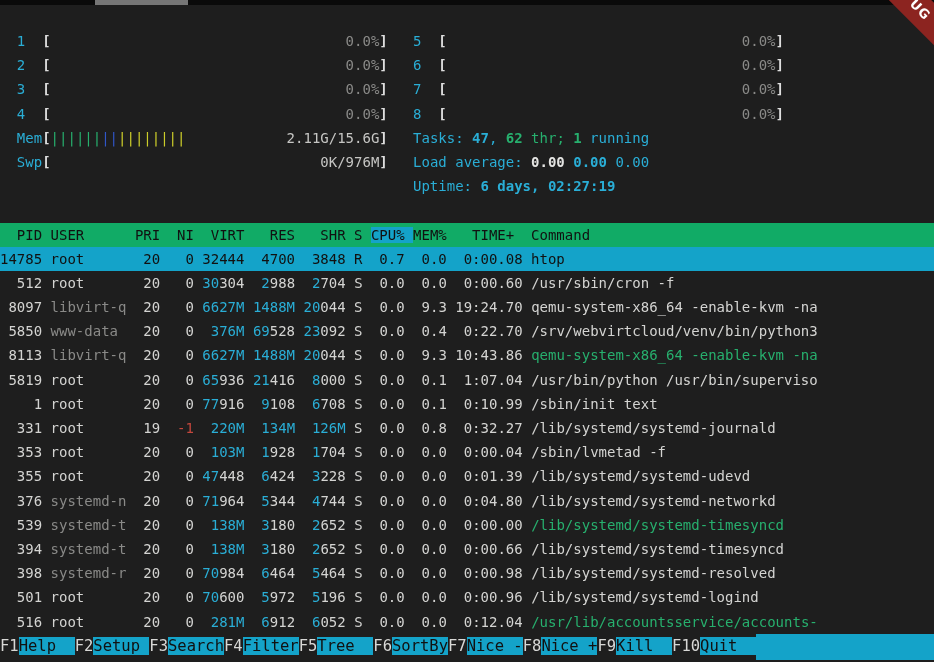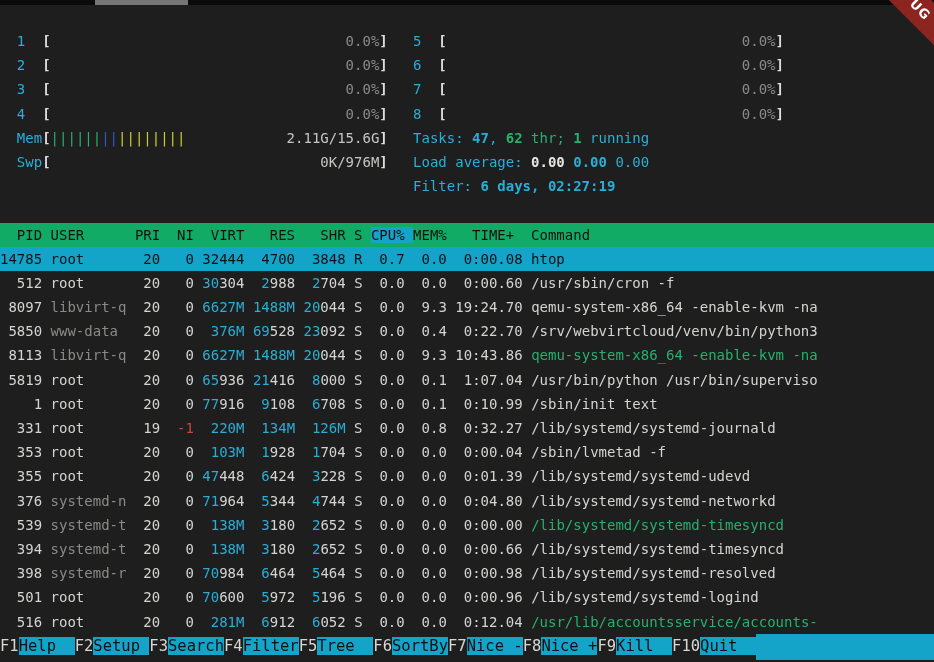--- a/index.html
+++ b/index.html
@@ -53,21 +53,21 @@
   <div class="tab-seg"></div>
 </div>
 
 <div id="screen">
     <div class="line"><span>  </span><span><span style="color: rgb(42, 174, 214);">1  </span><span style="color: rgb(222, 222, 222); font-weight: bold;">[</span><span style="color: rgb(138, 138, 136);">                                   0.0%</span><span style="color: rgb(222, 222, 222); font-weight: bold;">]</span></span><span>   </span><span><span style="color: rgb(42, 174, 214);">5  </span><span style="color: rgb(222, 222, 222); font-weight: bold;">[</span><span style="color: rgb(138, 138, 136);">                                   0.0%</span><span style="color: rgb(222, 222, 222); font-weight: bold;">]</span></span></div>
     <div class="line"><span>  </span><span><span style="color: rgb(42, 174, 214);">2  </span><span style="color: rgb(222, 222, 222); font-weight: bold;">[</span><span style="color: rgb(138, 138, 136);">                                   0.0%</span><span style="color: rgb(222, 222, 222); font-weight: bold;">]</span></span><span>   </span><span><span style="color: rgb(42, 174, 214);">6  </span><span style="color: rgb(222, 222, 222); font-weight: bold;">[</span><span style="color: rgb(138, 138, 136);">                                   0.0%</span><span style="color: rgb(222, 222, 222); font-weight: bold;">]</span></span></div>
     <div class="line"><span>  </span><span><span style="color: rgb(42, 174, 214);">3  </span><span style="color: rgb(222, 222, 222); font-weight: bold;">[</span><span style="color: rgb(138, 138, 136);">                                   0.0%</span><span style="color: rgb(222, 222, 222); font-weight: bold;">]</span></span><span>   </span><span><span style="color: rgb(42, 174, 214);">7  </span><span style="color: rgb(222, 222, 222); font-weight: bold;">[</span><span style="color: rgb(138, 138, 136);">                                   0.0%</span><span style="color: rgb(222, 222, 222); font-weight: bold;">]</span></span></div>
     <div class="line"><span>  </span><span><span style="color: rgb(42, 174, 214);">4  </span><span style="color: rgb(222, 222, 222); font-weight: bold;">[</span><span style="color: rgb(138, 138, 136);">                                   0.0%</span><span style="color: rgb(222, 222, 222); font-weight: bold;">]</span></span><span>   </span><span><span style="color: rgb(42, 174, 214);">8  </span><span style="color: rgb(222, 222, 222); font-weight: bold;">[</span><span style="color: rgb(138, 138, 136);">                                   0.0%</span><span style="color: rgb(222, 222, 222); font-weight: bold;">]</span></span></div>
     <div class="line"><span>  </span><span><span style="color: rgb(42, 174, 214);">Mem</span><span style="color: rgb(222, 222, 222); font-weight: bold;">[</span><span style="color: rgb(39, 176, 110);">||||||</span><span style="color: rgb(48, 86, 200);">||</span><span style="color: rgb(204, 205, 42);">||||||||</span><span style="color: rgb(198, 198, 196);">            2.11G/15.6G</span><span style="color: rgb(222, 222, 222); font-weight: bold;">]</span></span><span>   </span><span><span style="color: rgb(42, 174, 214);">Tasks: </span><span style="color: rgb(42, 174, 214); font-weight: bold;">47</span><span style="color: rgb(42, 174, 214);">, </span><span style="color: rgb(39, 176, 110); font-weight: bold;">62</span><span style="color: rgb(39, 176, 110);"> thr; </span><span style="color: rgb(39, 176, 110); font-weight: bold;">1</span><span style="color: rgb(42, 174, 214);"> running</span></span></div>
     <div class="line"><span>  </span><span><span style="color: rgb(42, 174, 214);">Swp</span><span style="color: rgb(222, 222, 222); font-weight: bold;">[</span><span style="color: rgb(198, 198, 196);">                                0K/976M</span><span style="color: rgb(222, 222, 222); font-weight: bold;">]</span></span><span>   </span><span><span style="color: rgb(42, 174, 214);">Load average: </span><span style="color: rgb(228, 228, 226); font-weight: bold;">0.00</span><span style="color: rgb(42, 174, 214);"> </span><span style="color: rgb(42, 174, 214); font-weight: bold;">0.00</span><span style="color: rgb(42, 174, 214);"> </span><span style="color: rgb(42, 174, 214);">0.00</span></span></div>
-    <div class="line"><span>                                                 </span><span><span style="color: rgb(42, 174, 214);">Filter: </span><span style="color: rgb(42, 174, 214); font-weight: bold;">6 days, 02:27:19</span></span></div>
+    <div class="line"><span>                                                 </span><span><span style="color: rgb(42, 174, 214);">Uptime: </span><span style="color: rgb(42, 174, 214); font-weight: bold;">6 days, 02:27:19</span></span></div>
     <div class="line"></div>
     <div class="line header-line"><span style="color: rgb(17, 17, 17);">  PID </span><span style="color: rgb(17, 17, 17);">USER      </span><span style="color: rgb(17, 17, 17);">PRI </span><span style="color: rgb(17, 17, 17);"> NI </span><span style="color: rgb(17, 17, 17);"> VIRT </span><span style="color: rgb(17, 17, 17);">  RES </span><span style="color: rgb(17, 17, 17);">  SHR </span><span style="color: rgb(17, 17, 17);">S </span><span style="color: rgb(17, 17, 17); background: rgb(20, 163, 201);">CPU% </span><span style="color: rgb(17, 17, 17);">MEM% </span><span style="color: rgb(17, 17, 17);">  TIME+  </span><span style="color: rgb(17, 17, 17);">Command</span></div>
     <div class="line selected-line"><span style="color: rgb(17, 17, 17);">14785 </span><span style="color: rgb(17, 17, 17);">root      </span><span style="color: rgb(17, 17, 17);"> 20 </span><span style="color: rgb(17, 17, 17);">  0 </span><span style="color: rgb(17, 17, 17);">32444 </span><span style="color: rgb(17, 17, 17);"> 4700 </span><span style="color: rgb(17, 17, 17);"> 3848 </span><span style="color: rgb(17, 17, 17);">R </span><span style="color: rgb(17, 17, 17);"> 0.7 </span><span style="color: rgb(17, 17, 17);"> 0.0 </span><span style="color: rgb(17, 17, 17);"> 0:00.08 </span><span style="color: rgb(17, 17, 17);">htop</span></div>
     <div class="line"><span style="color: rgb(212, 212, 210);">  512 </span><span style="color: rgb(212, 212, 210);">root      </span><span style="color: rgb(212, 212, 210);"> 20 </span><span style="color: rgb(212, 212, 210);">  0 </span><span style="color: rgb(42, 174, 214);">30</span><span style="color: rgb(212, 212, 210);">304</span><span> </span><span> </span><span style="color: rgb(42, 174, 214);">2</span><span style="color: rgb(212, 212, 210);">988</span><span> </span><span> </span><span style="color: rgb(42, 174, 214);">2</span><span style="color: rgb(212, 212, 210);">704</span><span> </span><span style="color: rgb(212, 212, 210);">S </span><span style="color: rgb(212, 212, 210);"> 0.0 </span><span style="color: rgb(212, 212, 210);"> 0.0 </span><span style="color: rgb(212, 212, 210);"> 0:00.60 </span><span style="color: rgb(212, 212, 210);">/usr/sbin/cron -f</span></div>
     <div class="line"><span style="color: rgb(212, 212, 210);"> 8097 </span><span style="color: rgb(138, 138, 136);">libvirt-q </span><span style="color: rgb(212, 212, 210);"> 20 </span><span style="color: rgb(212, 212, 210);">  0 </span><span style="color: rgb(42, 174, 214);">6627M</span><span> </span><span style="color: rgb(42, 174, 214);">1488M</span><span> </span><span style="color: rgb(42, 174, 214);">20</span><span style="color: rgb(212, 212, 210);">044</span><span> </span><span style="color: rgb(212, 212, 210);">S </span><span style="color: rgb(212, 212, 210);"> 0.0 </span><span style="color: rgb(212, 212, 210);"> 9.3 </span><span style="color: rgb(212, 212, 210);">19:24.70 </span><span style="color: rgb(212, 212, 210);">qemu-system-x86_64 -enable-kvm -na</span></div>
     <div class="line"><span style="color: rgb(212, 212, 210);"> 5850 </span><span style="color: rgb(138, 138, 136);">www-data  </span><span style="color: rgb(212, 212, 210);"> 20 </span><span style="color: rgb(212, 212, 210);">  0 </span><span> </span><span style="color: rgb(42, 174, 214);">376M</span><span> </span><span style="color: rgb(42, 174, 214);">69</span><span style="color: rgb(212, 212, 210);">528</span><span> </span><span style="color: rgb(42, 174, 214);">23</span><span style="color: rgb(212, 212, 210);">092</span><span> </span><span style="color: rgb(212, 212, 210);">S </span><span style="color: rgb(212, 212, 210);"> 0.0 </span><span style="color: rgb(212, 212, 210);"> 0.4 </span><span style="color: rgb(212, 212, 210);"> 0:22.70 </span><span style="color: rgb(212, 212, 210);">/srv/webvirtcloud/venv/bin/python3</span></div>
     <div class="line"><span style="color: rgb(212, 212, 210);"> 8113 </span><span style="color: rgb(138, 138, 136);">libvirt-q </span><span style="color: rgb(212, 212, 210);"> 20 </span><span style="color: rgb(212, 212, 210);">  0 </span><span style="color: rgb(42, 174, 214);">6627M</span><span> </span><span style="color: rgb(42, 174, 214);">1488M</span><span> </span><span style="color: rgb(42, 174, 214);">20</span><span style="color: rgb(212, 212, 210);">044</span><span> </span><span style="color: rgb(212, 212, 210);">S </span><span style="color: rgb(212, 212, 210);"> 0.0 </span><span style="color: rgb(212, 212, 210);"> 9.3 </span><span style="color: rgb(212, 212, 210);">10:43.86 </span><span style="color: rgb(39, 176, 110);">qemu-system-x86_64 -enable-kvm -na</span></div>
     <div class="line"><span style="color: rgb(212, 212, 210);"> 5819 </span><span style="color: rgb(212, 212, 210);">root      </span><span style="color: rgb(212, 212, 210);"> 20 </span><span style="color: rgb(212, 212, 210);">  0 </span><span style="color: rgb(42, 174, 214);">65</span><span style="color: rgb(212, 212, 210);">936</span><span> </span><span style="color: rgb(42, 174, 214);">21</span><span style="color: rgb(212, 212, 210);">416</span><span> </span><span> </span><span style="color: rgb(42, 174, 214);">8</span><span style="color: rgb(212, 212, 210);">000</span><span> </span><span style="color: rgb(212, 212, 210);">S </span><span style="color: rgb(212, 212, 210);"> 0.0 </span><span style="color: rgb(212, 212, 210);"> 0.1 </span><span style="color: rgb(212, 212, 210);"> 1:07.04 </span><span style="color: rgb(212, 212, 210);">/usr/bin/python /usr/bin/superviso</span></div>
     <div class="line"><span style="color: rgb(212, 212, 210);">    1 </span><span style="color: rgb(212, 212, 210);">root      </span><span style="color: rgb(212, 212, 210);"> 20 </span><span style="color: rgb(212, 212, 210);">  0 </span><span style="color: rgb(42, 174, 214);">77</span><span style="color: rgb(212, 212, 210);">916</span><span> </span><span> </span><span style="color: rgb(42, 174, 214);">9</span><span style="color: rgb(212, 212, 210);">108</span><span> </span><span> </span><span style="color: rgb(42, 174, 214);">6</span><span style="color: rgb(212, 212, 210);">708</span><span> </span><span style="color: rgb(212, 212, 210);">S </span><span style="color: rgb(212, 212, 210);"> 0.0 </span><span style="color: rgb(212, 212, 210);"> 0.1 </span><span style="color: rgb(212, 212, 210);"> 0:10.99 </span><span style="color: rgb(212, 212, 210);">/sbin/init text</span></div>
     <div class="line"><span style="color: rgb(212, 212, 210);">  331 </span><span style="color: rgb(212, 212, 210);">root      </span><span style="color: rgb(212, 212, 210);"> 19 </span><span style="color: rgb(196, 71, 61);"> -1 </span><span> </span><span style="color: rgb(42, 174, 214);">220M</span><span> </span><span> </span><span style="color: rgb(42, 174, 214);">134M</span><span> </span><span> </span><span style="color: rgb(42, 174, 214);">126M</span><span> </span><span style="color: rgb(212, 212, 210);">S </span><span style="color: rgb(212, 212, 210);"> 0.0 </span><span style="color: rgb(212, 212, 210);"> 0.8 </span><span style="color: rgb(212, 212, 210);"> 0:32.27 </span><span style="color: rgb(212, 212, 210);">/lib/systemd/systemd-journald</span></div>

